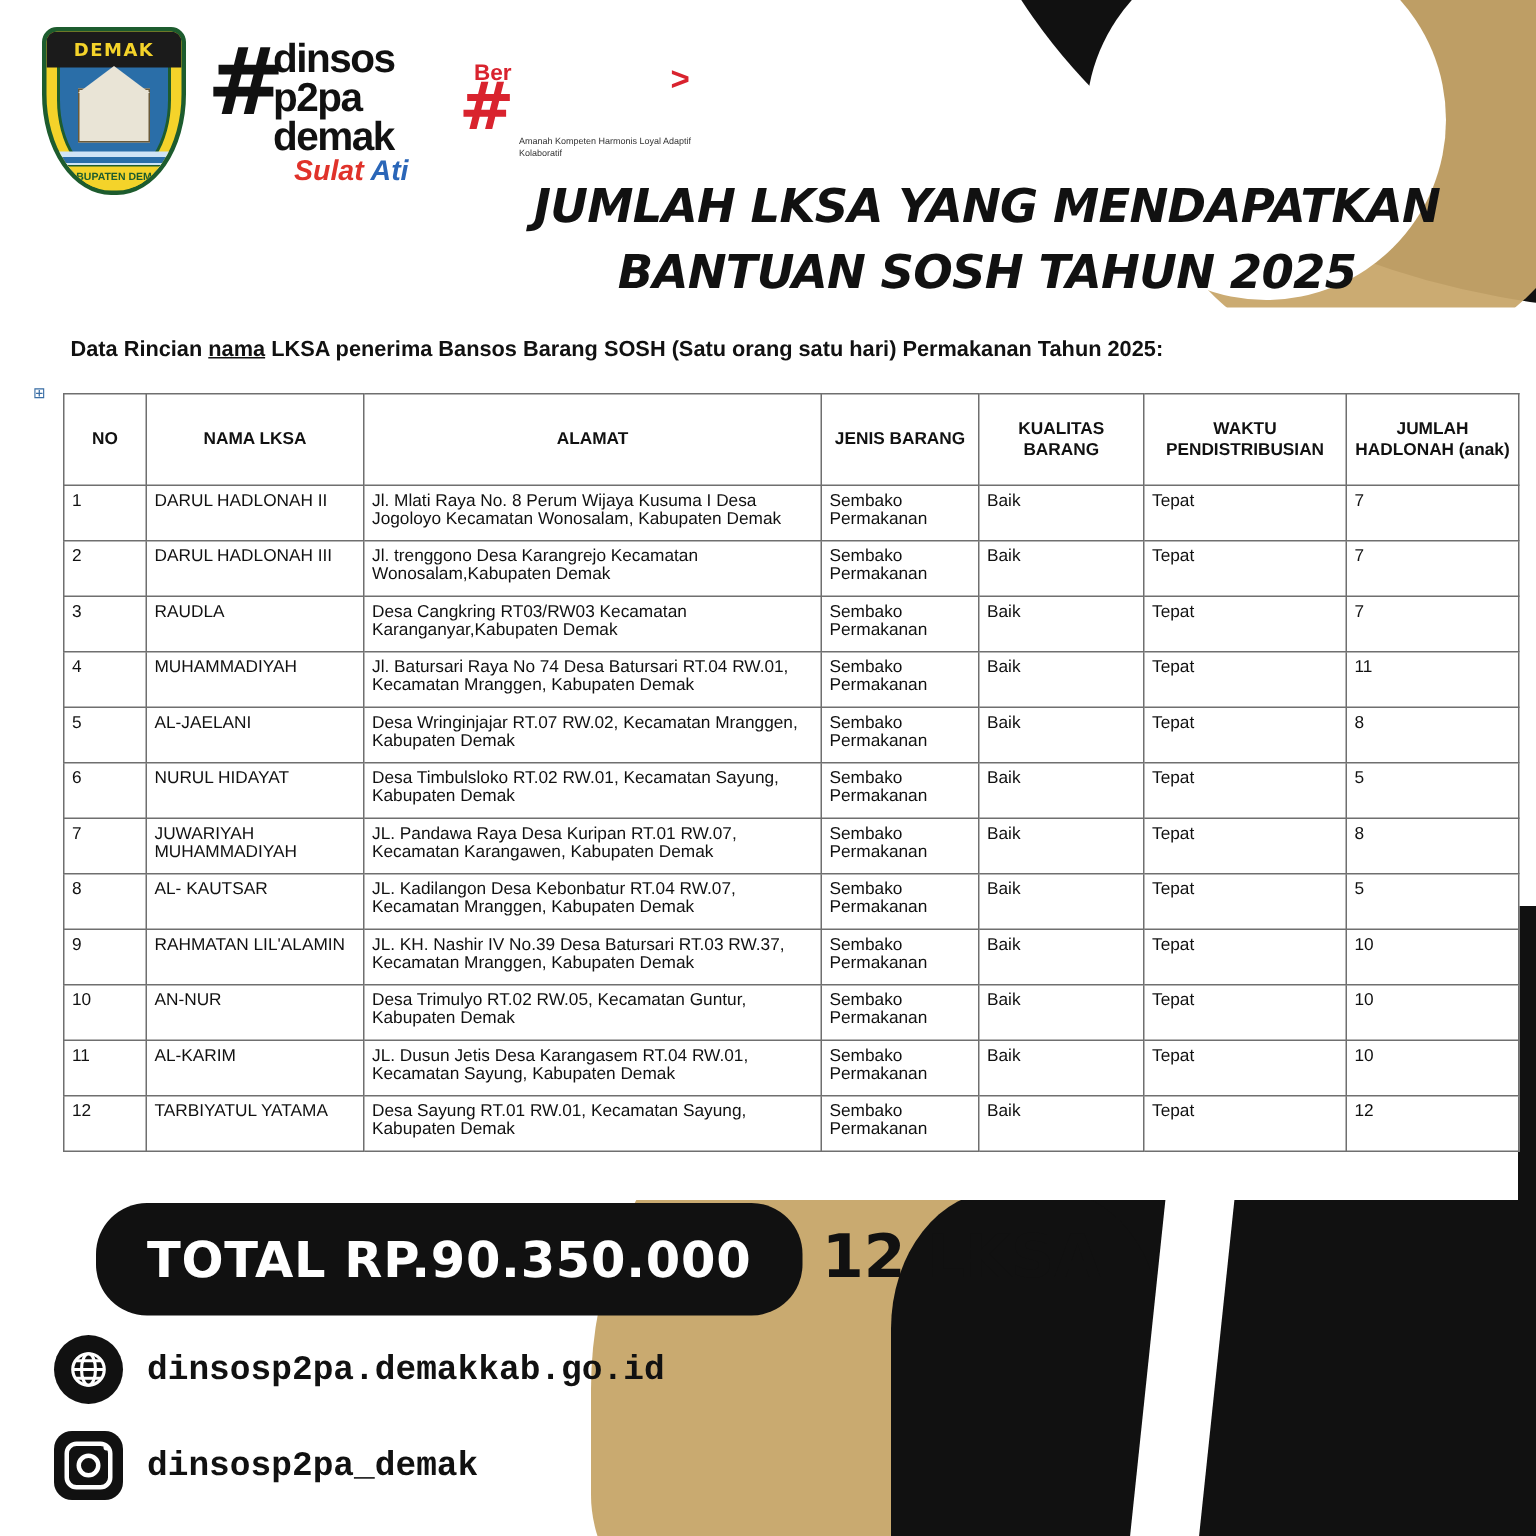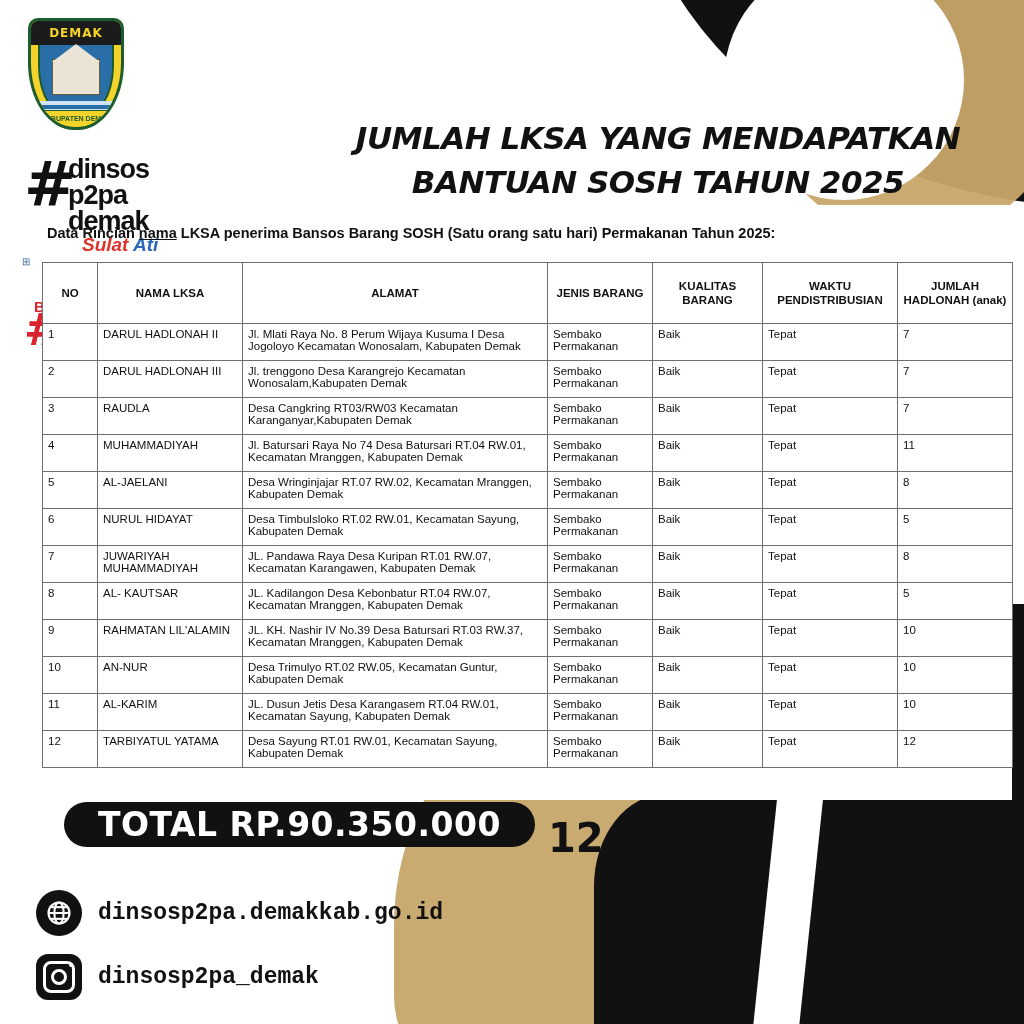--- a/index.html
+++ b/index.html
@@ -56,21 +56,21 @@
 
   
   .card{
     position:absolute;left:12px;top:205px;width:1000px;height:595px;
     background:#ffffff;
     box-shadow:0 0 0 0 rgba(0,0,0,0);
     z-index:3;
   }
 
   
-  .logos{position:absolute;left:28px;top:18px;z-index:6;display:flex;align-items:flex-start;gap:18px;flex-direction:column;}
+  .logos{position:absolute;left:28px;top:18px;z-index:6;display:flex;align-items:flex-start;gap:18px;}
   .logo-demak{
     width:96px;height:112px;position:relative;
   }
   .shield{
     position:absolute;inset:0;
     background:#f4d32a;
     border:3px solid #1d5c2e;
     border-radius:10px 10px 48% 48%/10px 10px 60% 60%;
     overflow:hidden;
   }
@@ -185,21 +185,21 @@
 
   
   .corner-mark{
     position:absolute;left:22px;top:256px;z-index:8;font-size:10px;color:#3a6ea5;
   }
 
   
   .total-pill{
     position:absolute;left:64px;top:802px;z-index:8;
     background:#111;color:#fff;border-radius:34px;
-    padding:3px 34px;font-size:33px;font-weight:bold;
+    padding:18px 34px;font-size:33px;font-weight:bold;
     font-family:"DejaVu Sans", sans-serif;letter-spacing:.5px;
   }
   .lksa-count{
     position:absolute;left:548px;top:815px;z-index:8;
     font-size:40px;font-weight:bold;color:#111;
     font-family:"DejaVu Sans", sans-serif;
   }
   .contact{
     position:absolute;left:36px;top:890px;z-index:8;font-family:Liberation Mono, monospace;
   }

